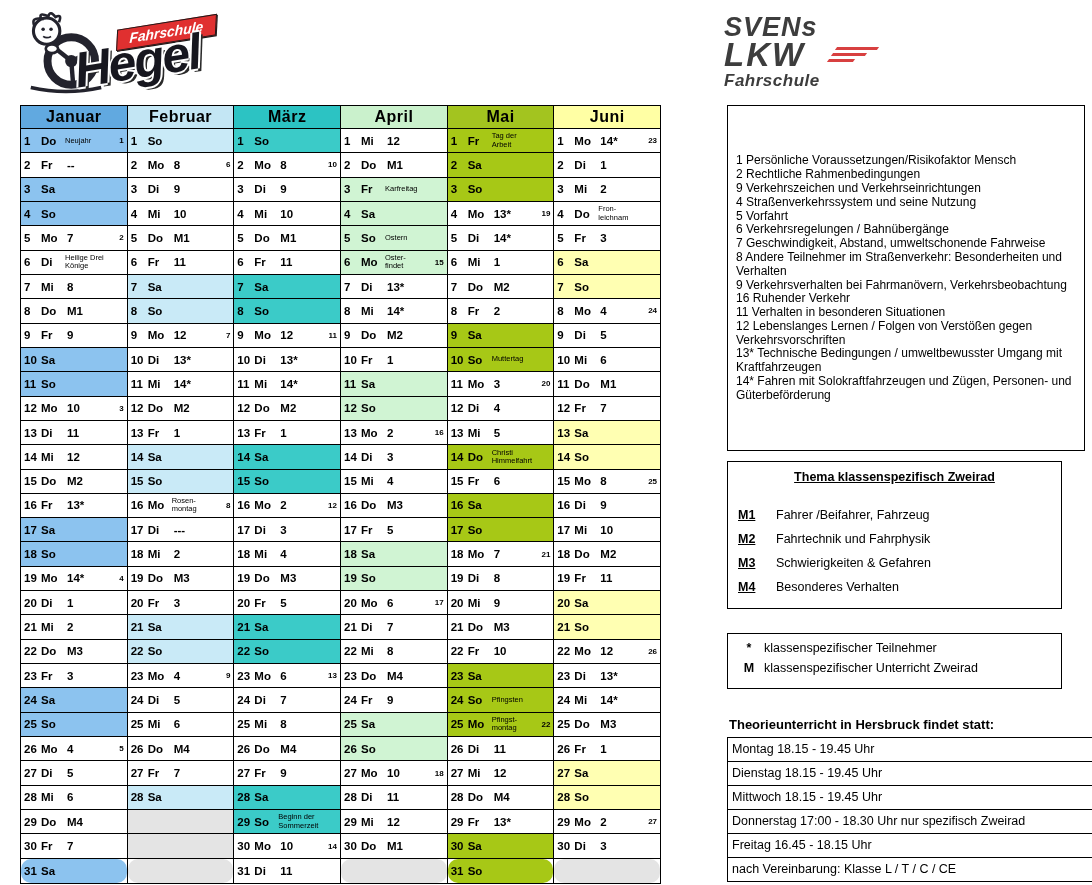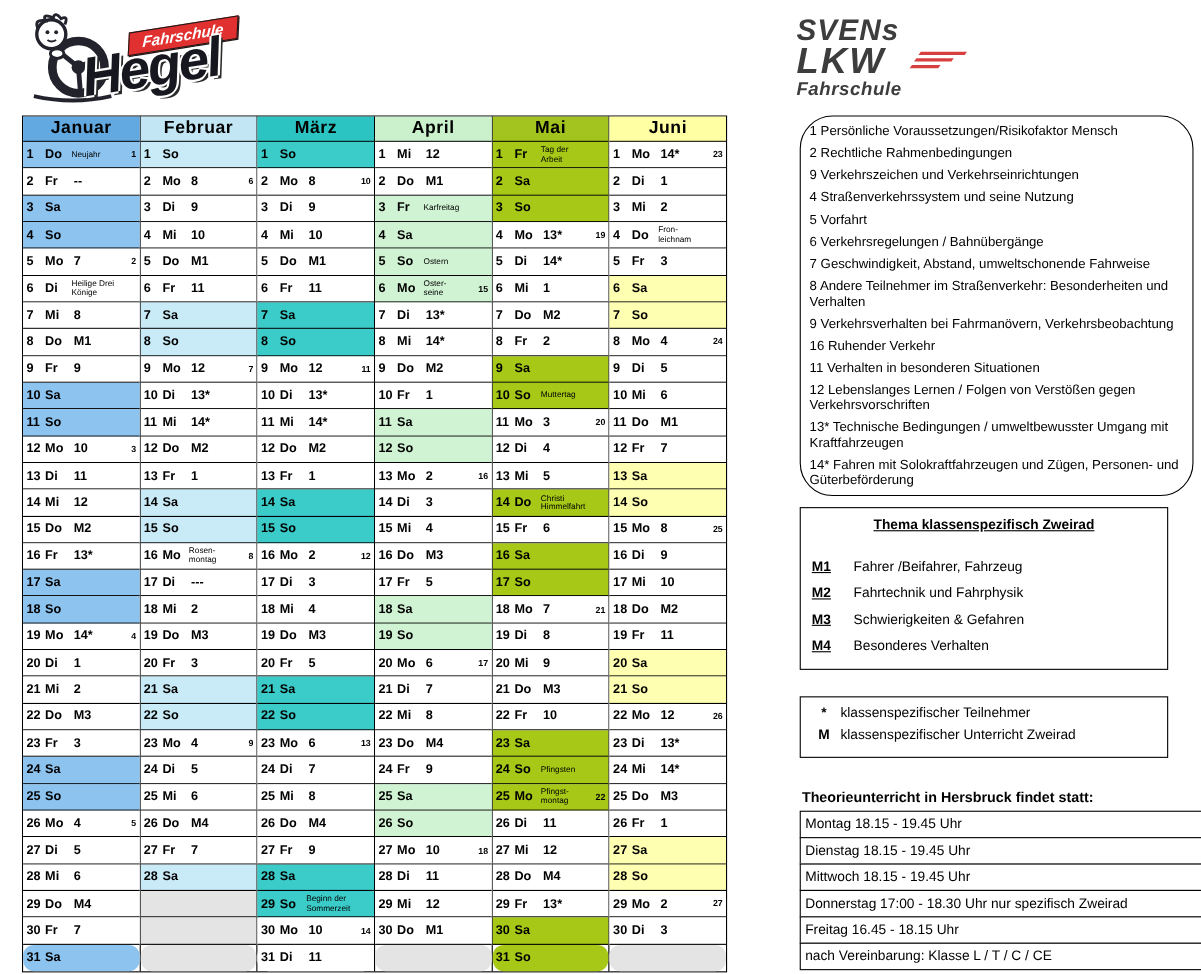--- a/index.html
+++ b/index.html
@@ -46,21 +46,21 @@
   .dn { width:17px; flex:0 0 17px; font-weight:bold; font-size:11.5px; }
   .wd { width:21px; flex:0 0 21px; font-weight:bold; font-size:11.5px; }
   .ls { font-weight:bold; font-size:11.5px; margin-left:5px; white-space:nowrap; }
   .nt { font-size:7.5px; line-height:1.1; margin-left:3px; white-space:pre-line; font-weight:normal; }
   .wk { margin-left:auto; font-size:8px; font-weight:bold; padding-left:2px; }
 
   
   .rpanel { position:absolute; left:727px; top:105px; width:360px; }
   .box { border:1.5px solid #000; background:#fff; }
   .topics-box { width:358px; height:346px; padding:7px 8px 6px 8px;
-    display:flex; flex-direction:column; justify-content:space-between;border-radius:30px; }
+    display:flex; flex-direction:column; justify-content:center; }
   .topic { font-size:12px; line-height:1.15; }
   .zweirad-box { width:335px; height:148px; margin-top:10px; padding:8px 10px; }
   .zweirad-title { text-align:center; font-weight:bold; font-size:12.5px;
     text-decoration:underline; }
   .zweirad-items { margin-top:24px; }
   .zw-item { display:flex; font-size:12.5px; margin-bottom:10px; }
   .zw-code { width:38px; flex:0 0 38px; font-weight:bold; text-decoration:underline; }
   .symbols-box { width:335px; height:56px; margin-top:24px; padding:7px 6px; }
   .sym-row { display:flex; font-size:12.5px; margin-bottom:6px; }
   .sym-code { width:30px; flex:0 0 30px; text-align:center; font-weight:bold; }
@@ -584,21 +584,21 @@
         </div>
         <div class="day" style="background: rgb(208, 244, 211);">
           <span class="dn">5</span>
           <span class="wd">So</span>
           <span class="nt">Ostern</span>
         </div>
         <div class="day" style="background: rgb(208, 244, 211);">
           <span class="dn">6</span>
           <span class="wd">Mo</span>
           <span class="nt">Oster-
-seine</span>
+findet</span>
           <span class="wk">15</span>
         </div>
         <div class="day">
           <span class="dn">7</span>
           <span class="wd">Di</span>
           <span class="ls">13*</span>
         </div>
         <div class="day">
           <span class="dn">8</span>
           <span class="wd">Mi</span>

